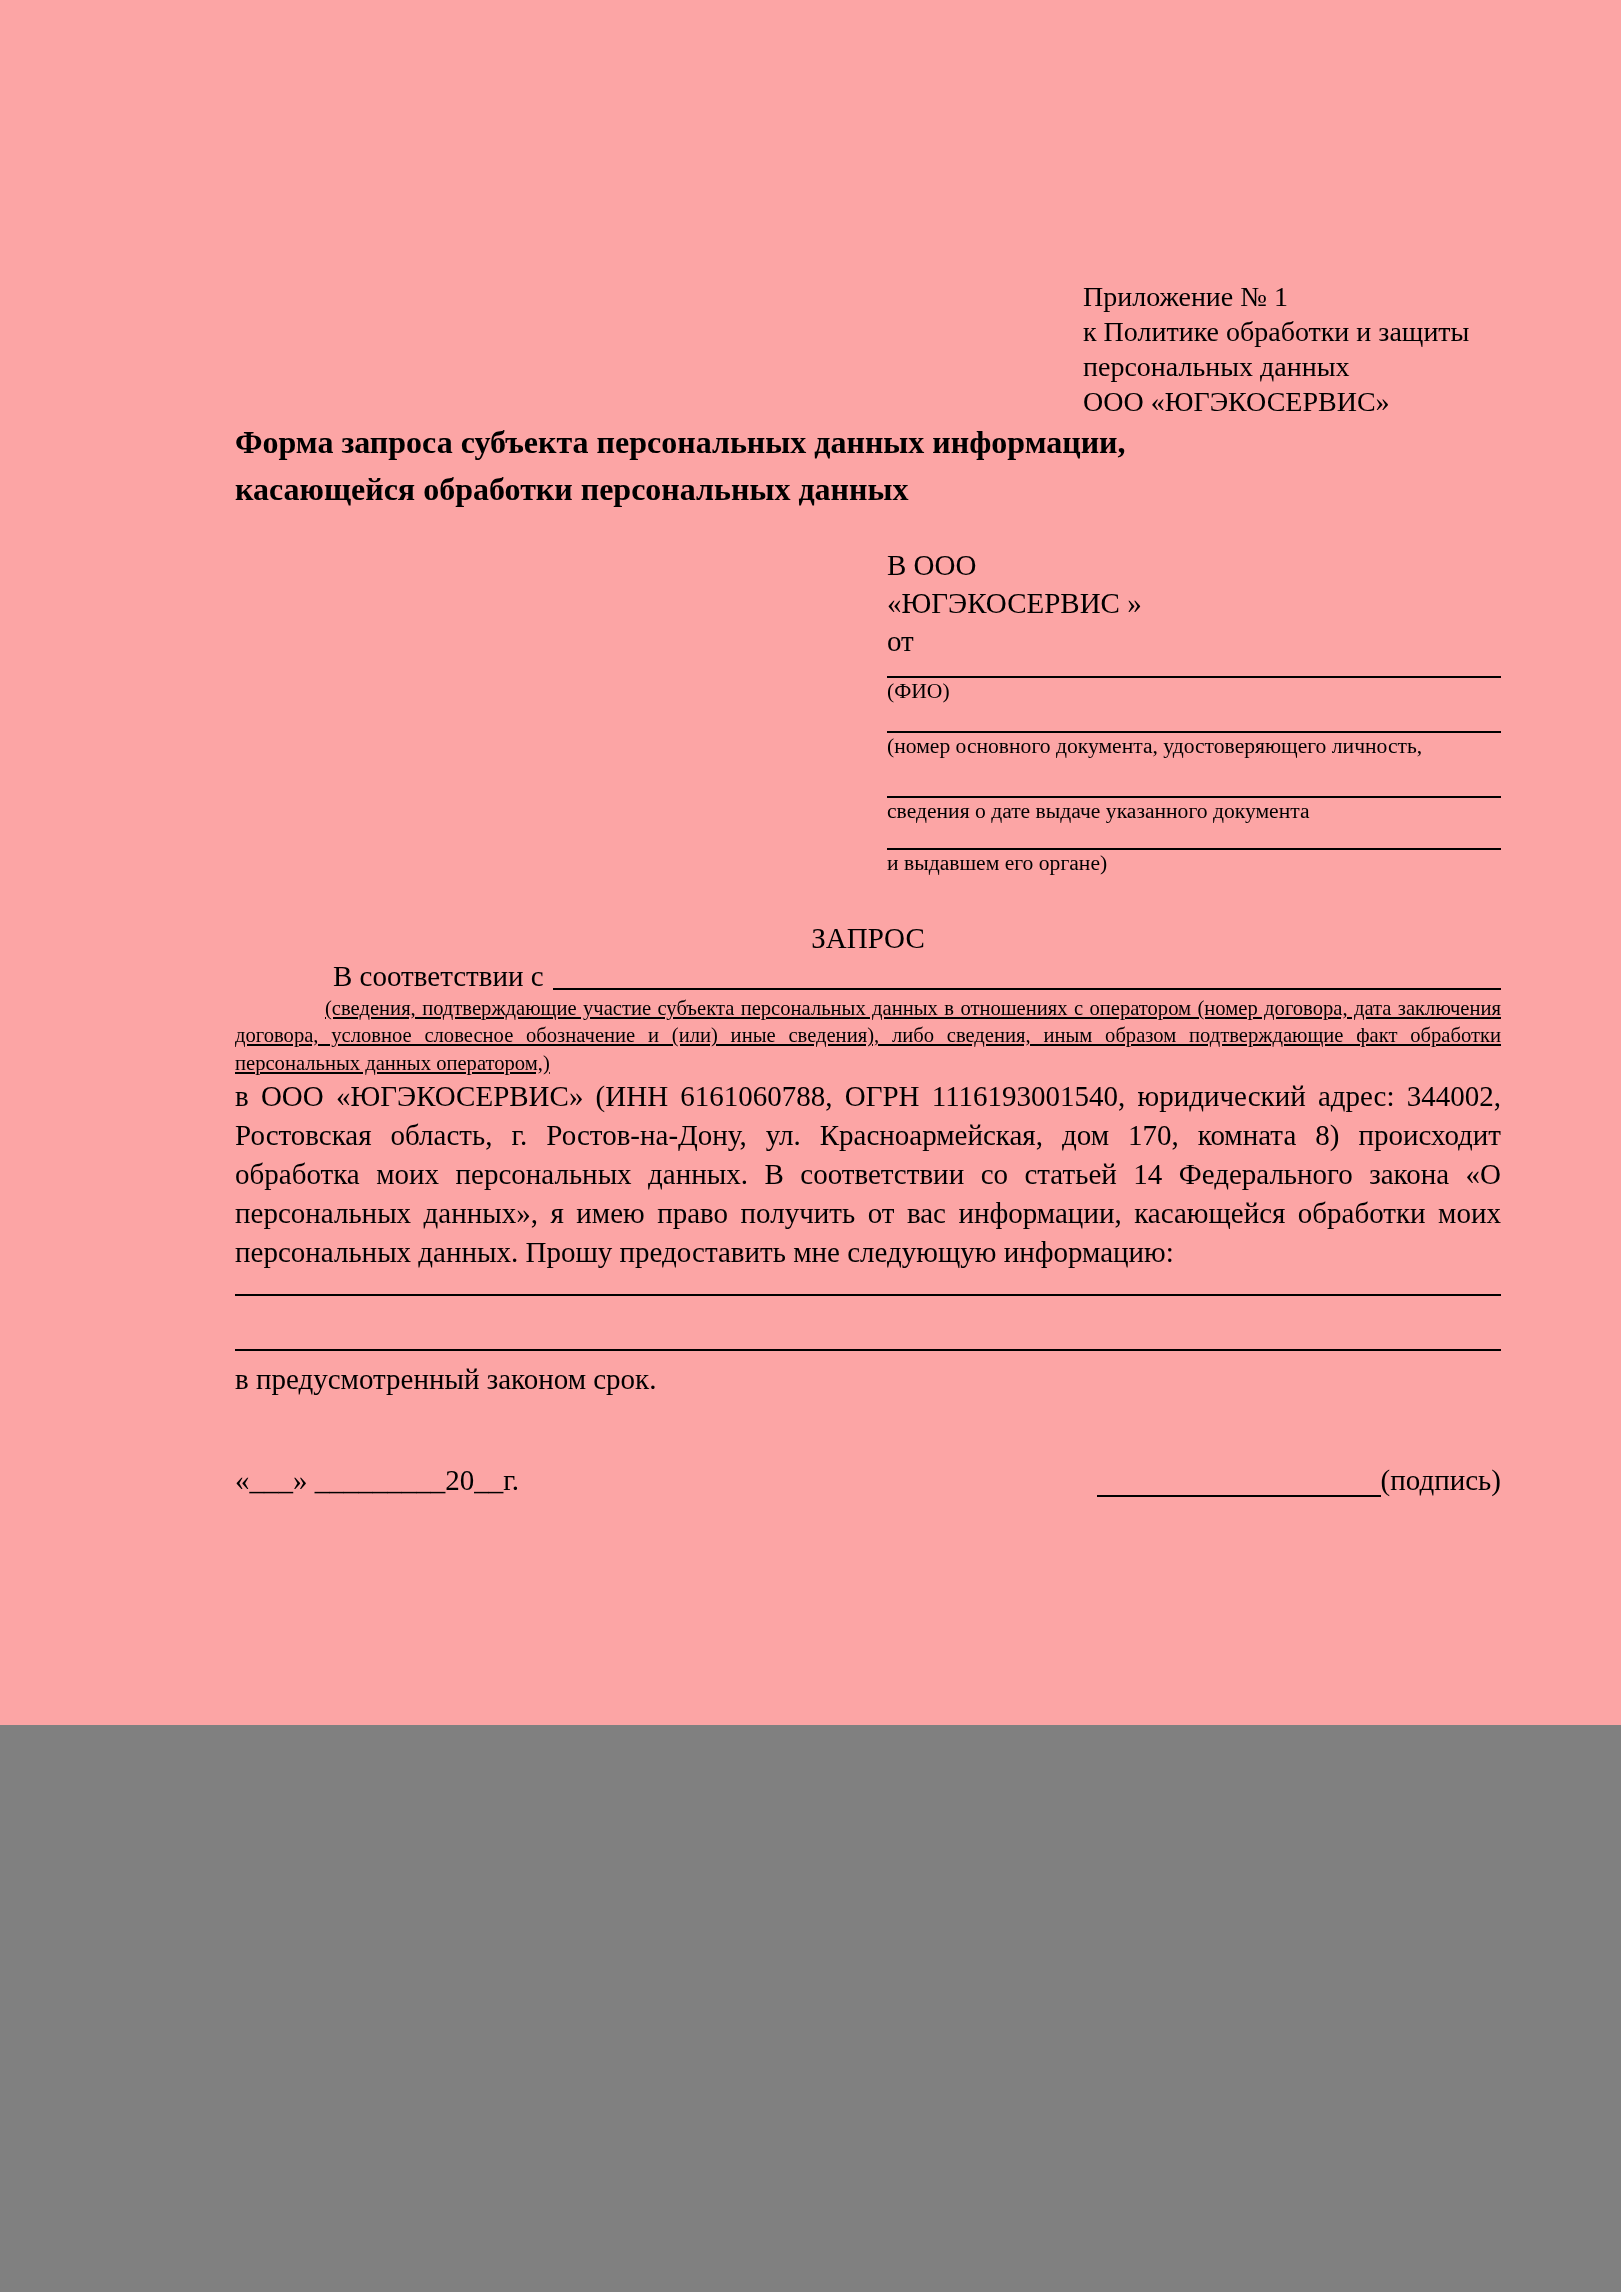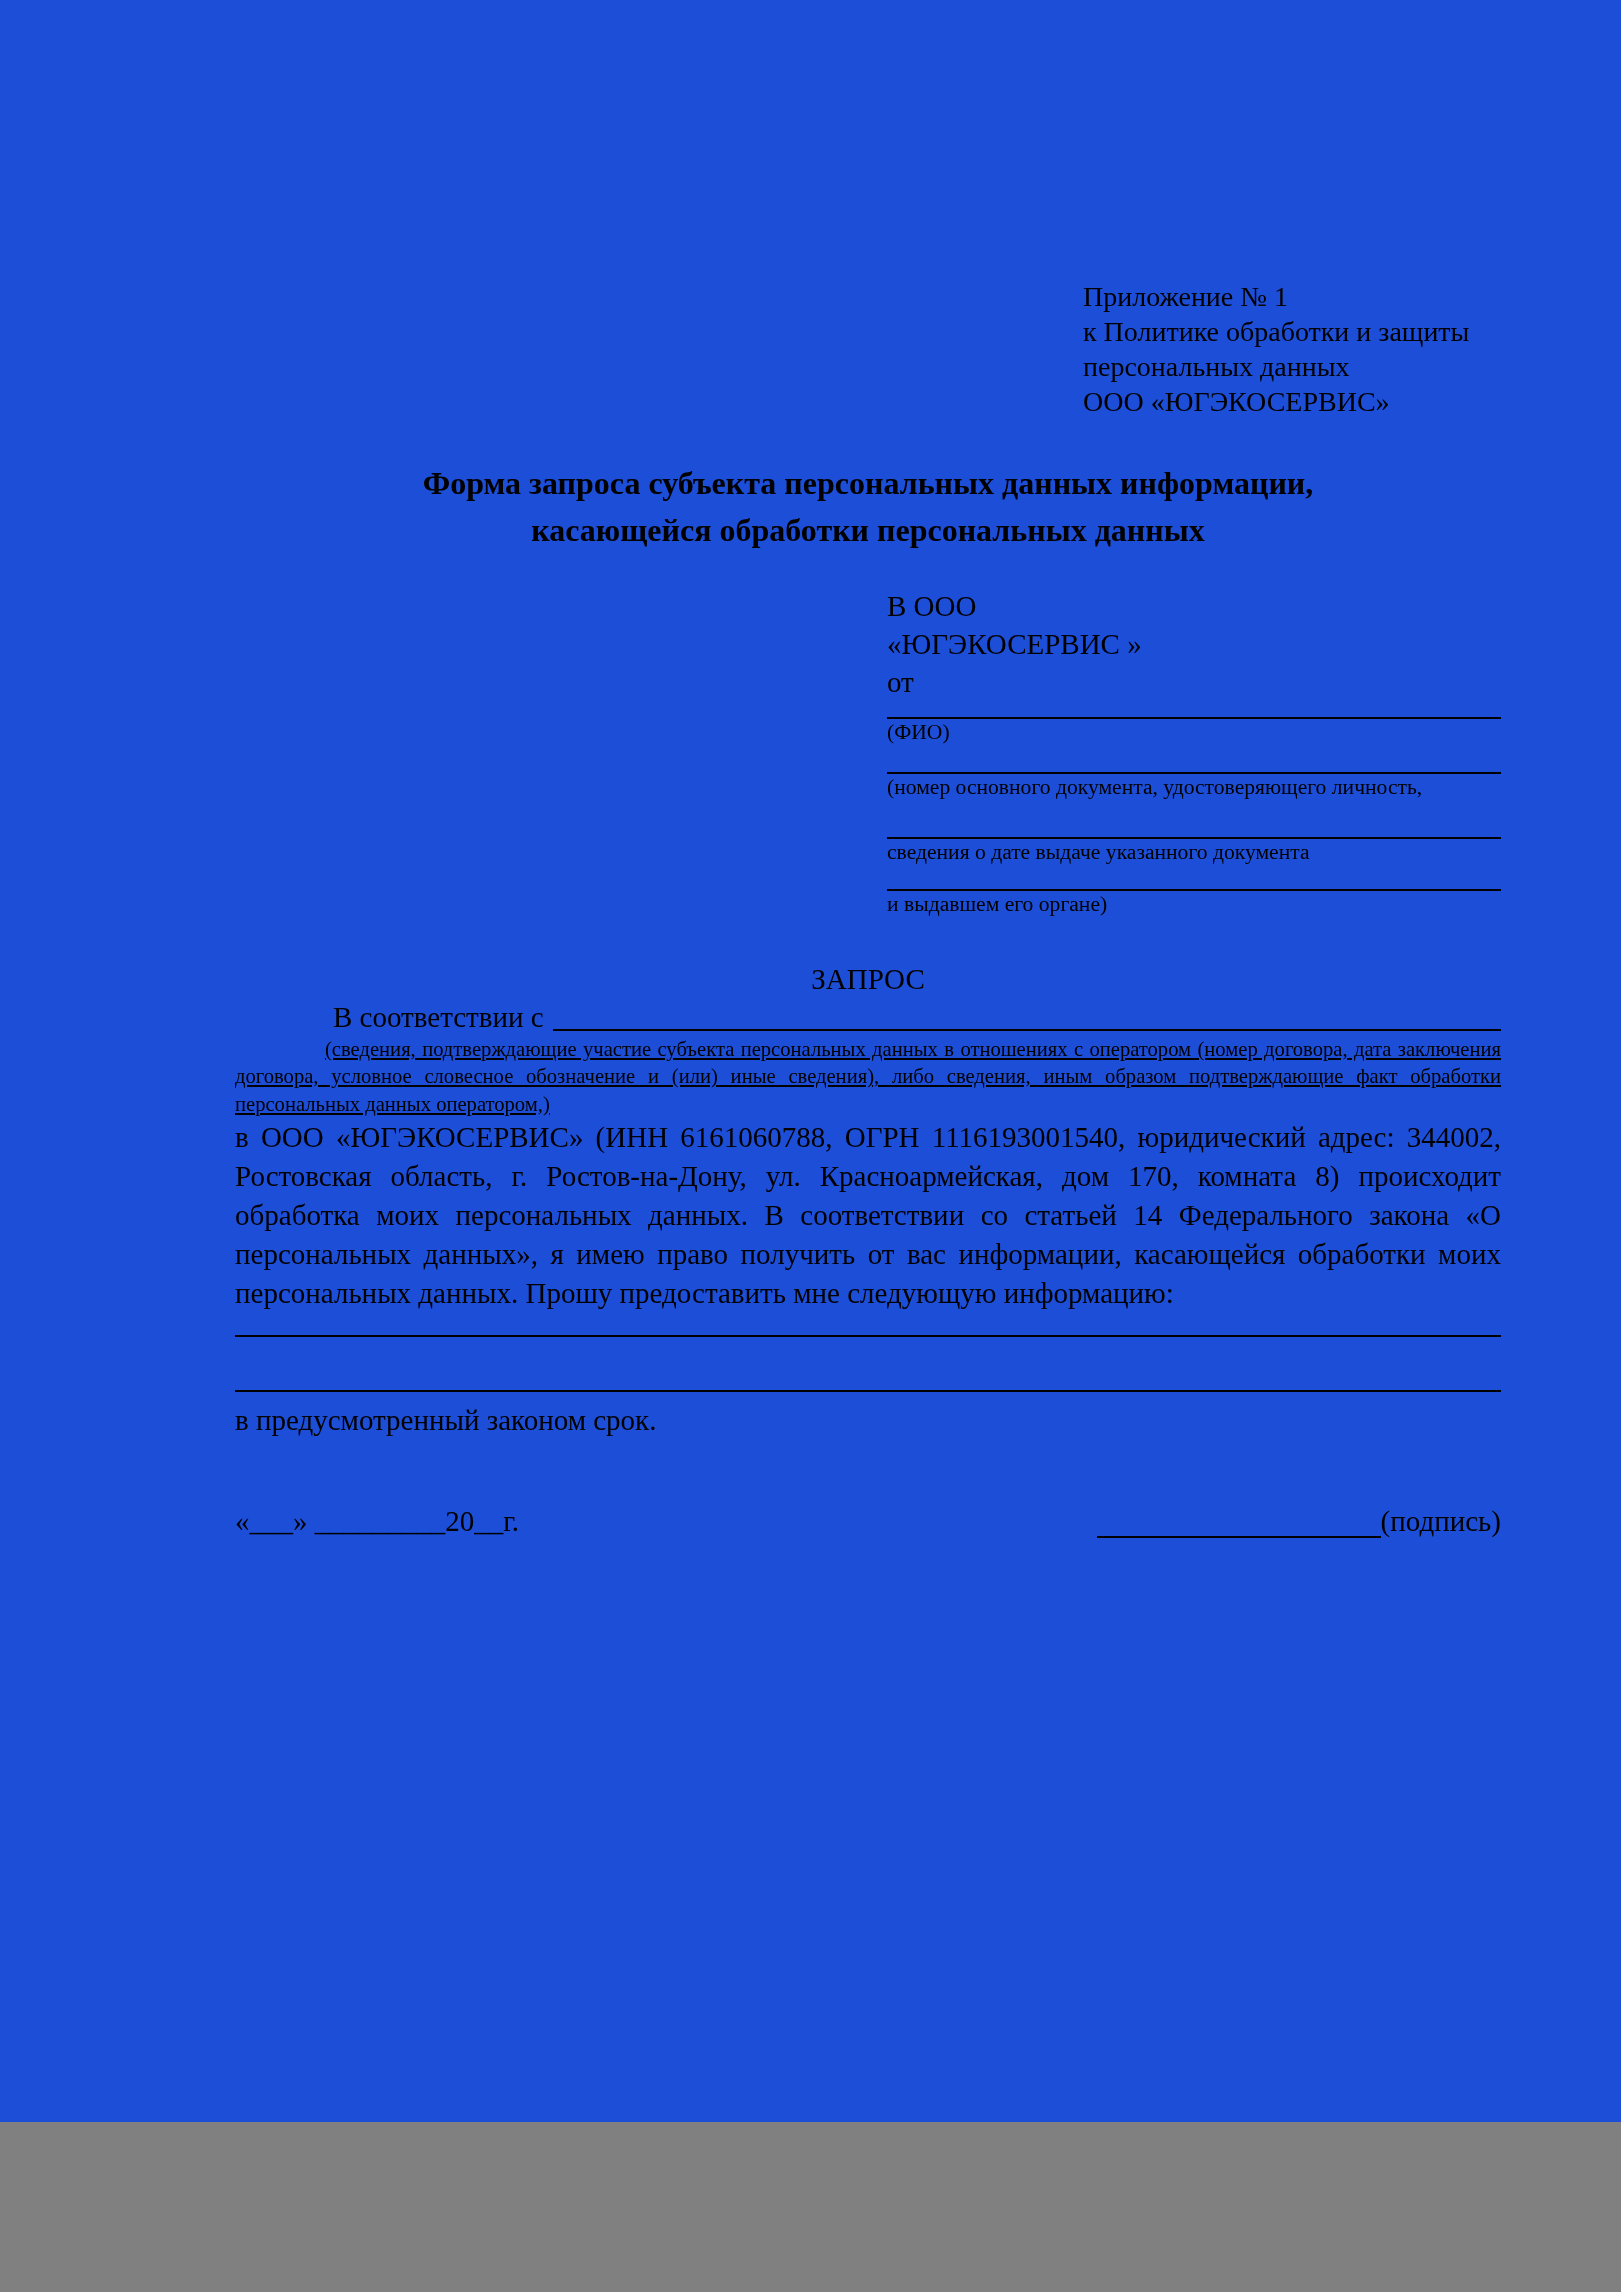--- a/index.html
+++ b/index.html
@@ -1,45 +1,44 @@
 <!DOCTYPE html>
 <html><head>
 <meta charset="utf-8">
 <style>
   * { margin: 0; padding: 0; box-sizing: border-box; }
   html, body { background: #808080; }
   .page {
     width: 1621px;
-    height: 2122px;
+    height: 1725px;
     margin: 0 auto;
-    background: #1d4ed8;
+    background: #fca5a5;
     color: #000000;
     font-family: "Liberation Serif", "DejaVu Serif", serif;
     overflow: hidden;
   }
   .content {
     padding-top: 279px;
     margin-left: 235px;
     margin-right: 120px; 
   }
 
   
   .header-block {
     margin-left: 848px;
     font-size: 28px;
     line-height: 35px;
   }
 
   
   .doc-title {
-    margin-top: 41px;
     font-size: 32px;
     line-height: 47px;
     font-weight: bold;
-    text-align: center;
+    text-align: left;
   }
 
   
   .addressee {
     margin-top: 33px;
     margin-left: 652px; 
     font-size: 29px;
     line-height: 38px;
   }
   .fill { border-bottom: 2.9px solid #000; }

